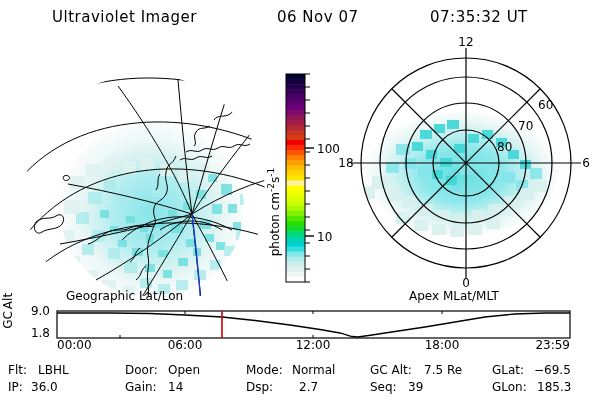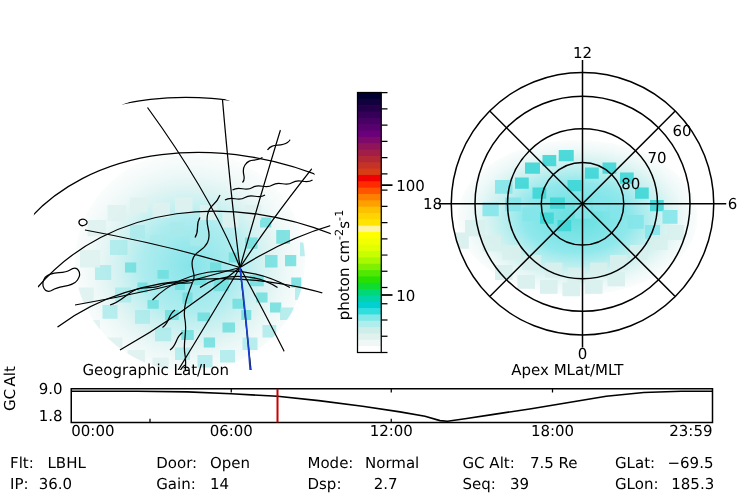--- a/index.html
+++ b/index.html
@@ -16,20 +16,27 @@
   .tick{font-size:12px;}
   .cbl{font-size:12px;}
   .stat{font-size:12px;}
   .axlbl{font-size:12px;}
 </style>
 </head>
 <body>
 
 <div id="root">
 
+  <div>
+    <svg width="600" height="34">
+      <text class="txt hdr" x="52" y="22">Ultraviolet Imager</text>
+      <text class="txt hdr" x="277" y="22">06 Nov 07</text>
+      <text class="txt hdr" x="430" y="22">07:35:32 UT</text>
+    </svg>
+  </div>
 
   <svg width="600" height="262" style="position:absolute;left:0;top:34px;">
 
     <defs>
 
       <clipPath id="globeClip">
         <circle cx="145" cy="160" r="120"></circle>
       </clipPath>
 
       <clipPath id="auroraLeftClip">

